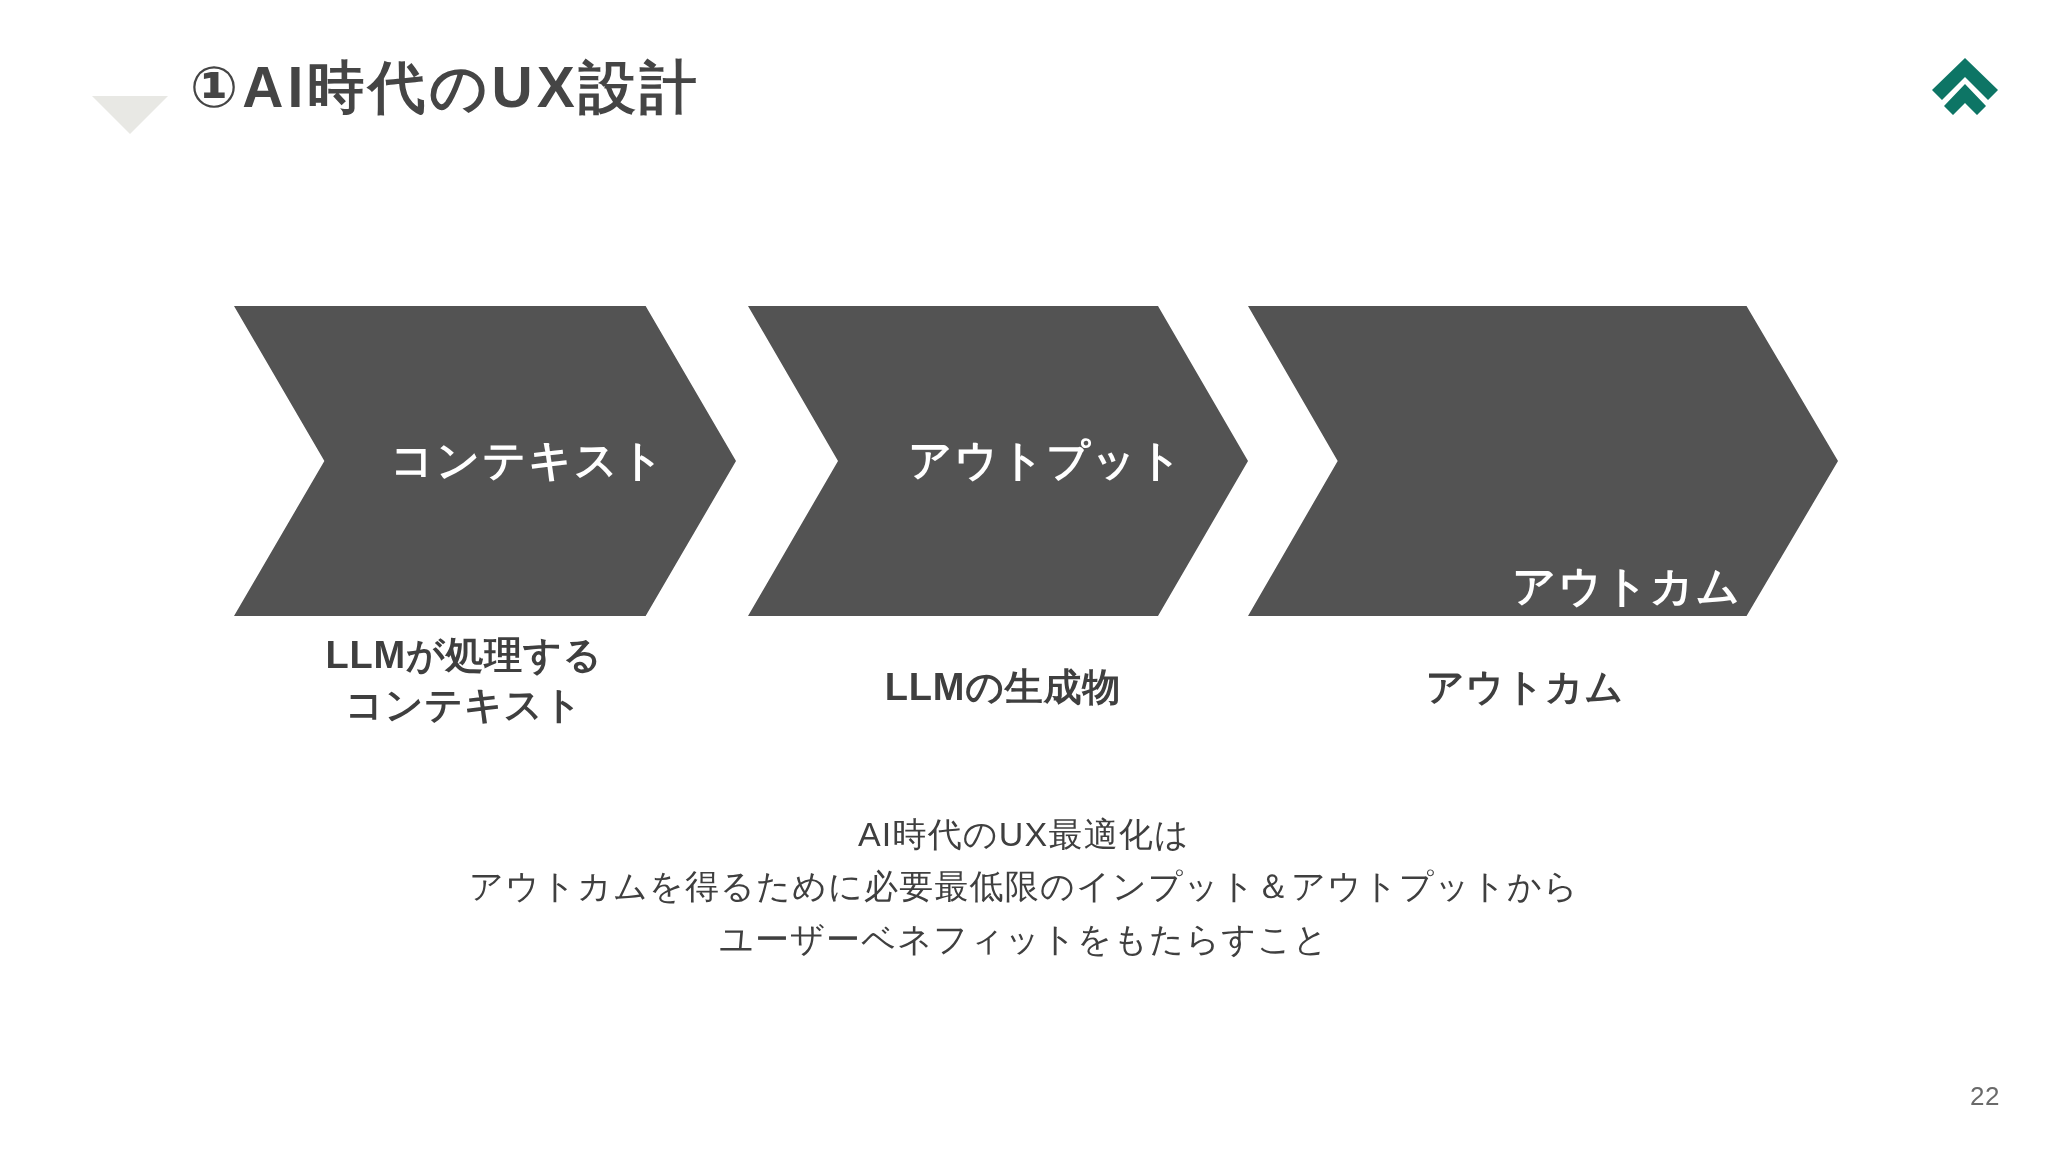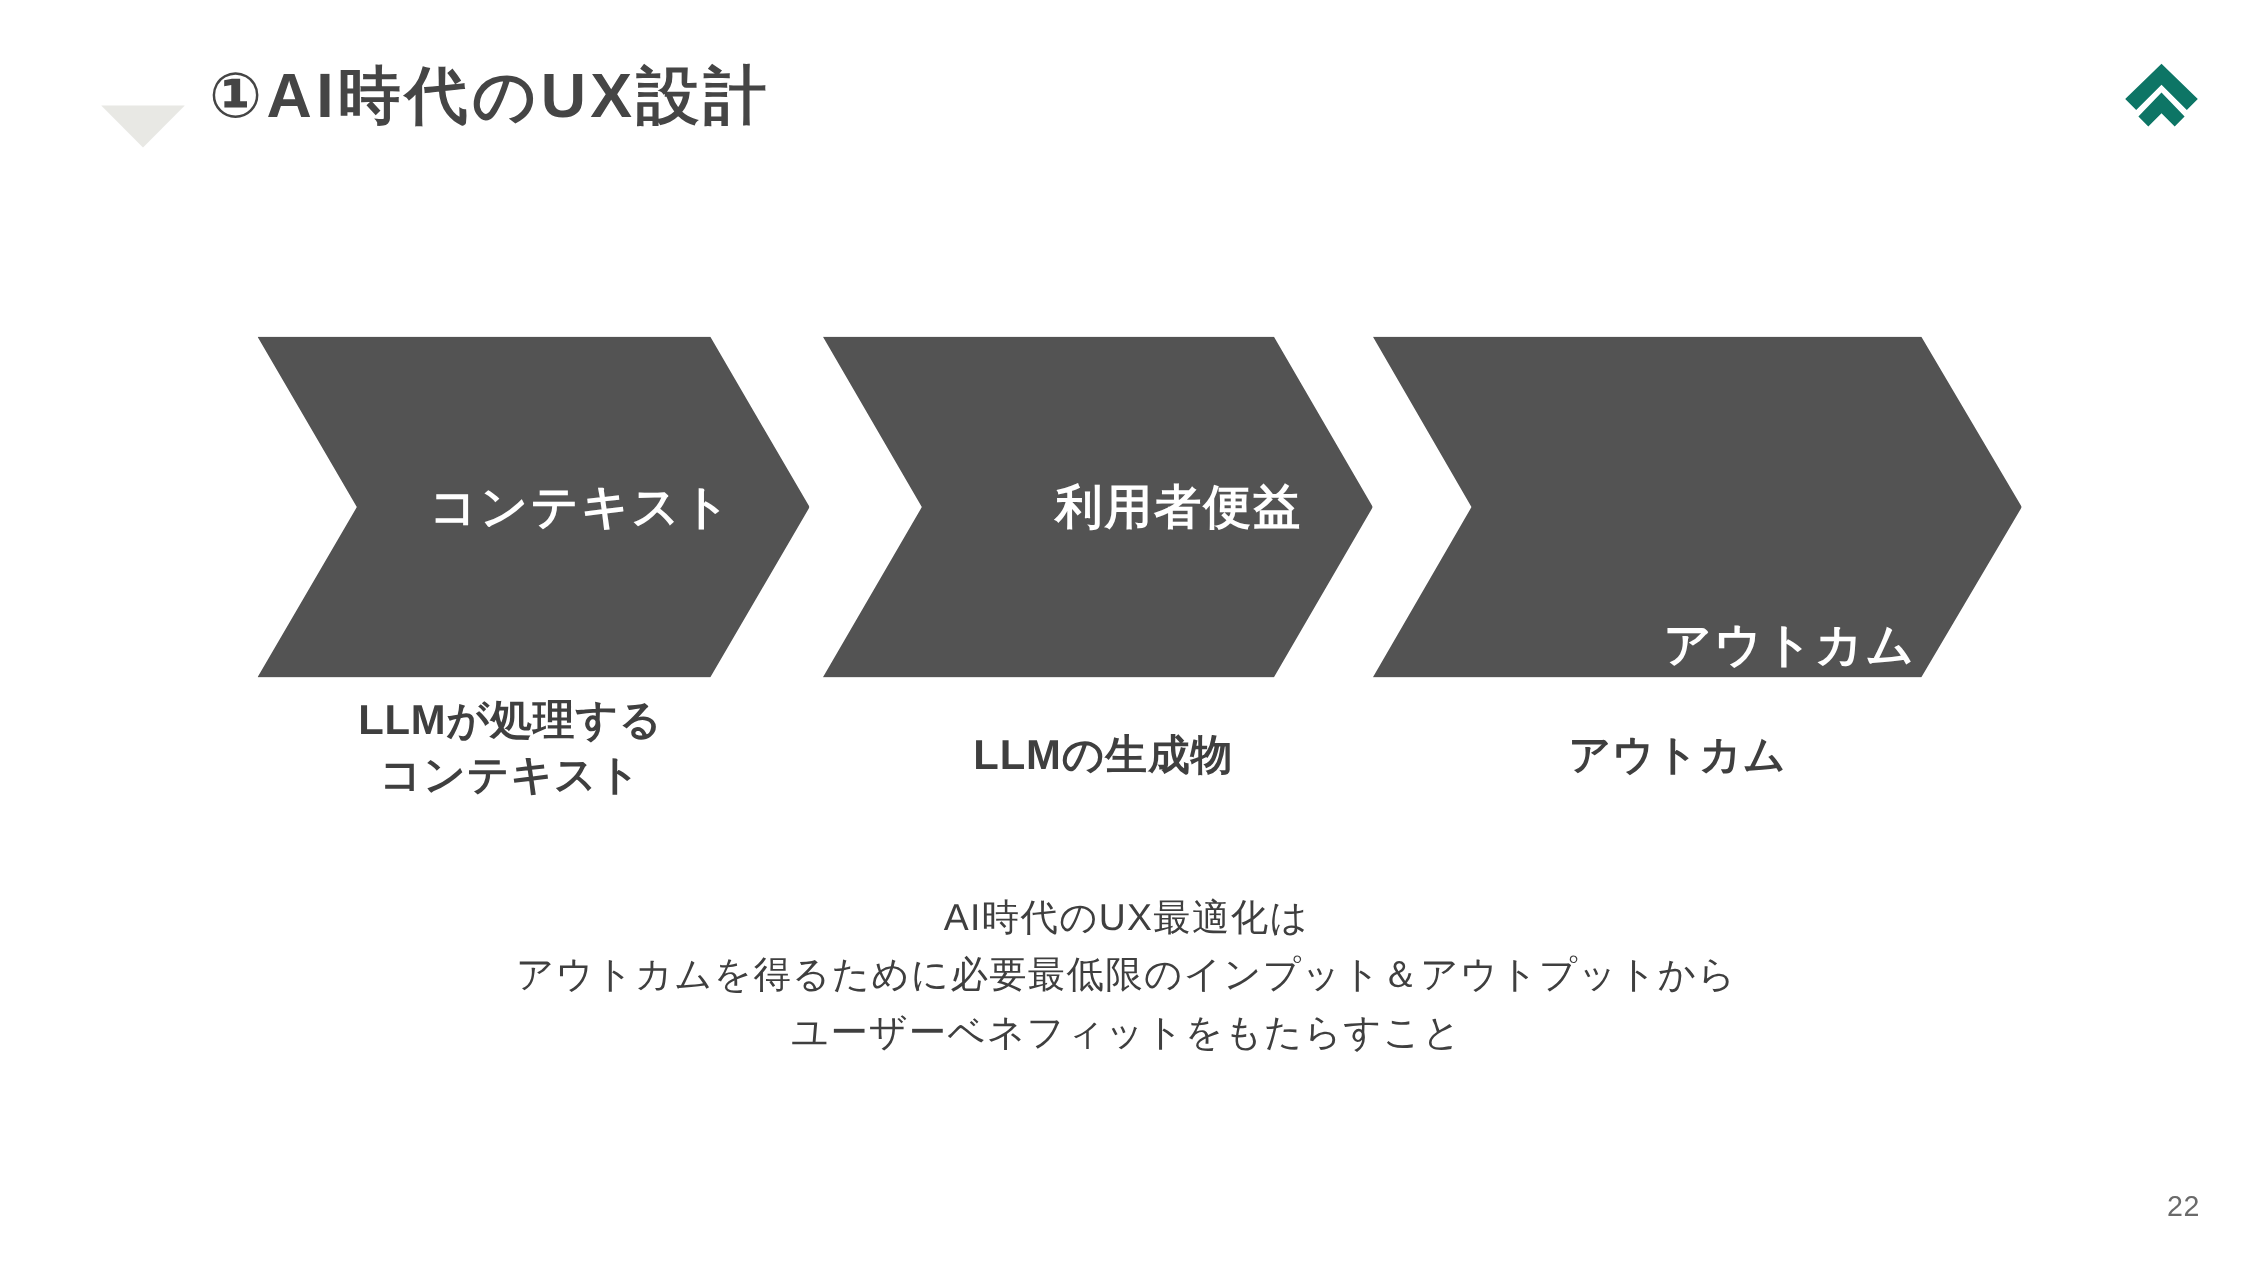--- a/index.html
+++ b/index.html
@@ -172,21 +172,21 @@
     </div>
   </div>
 
   <div class="flow">
 
     <div class="chevron chev-1">
       <span class="chevron-label">コンテキスト</span>
     </div>
 
     <div class="chevron chev-2">
-      <span class="chevron-label">利用者便益</span>
+      <span class="chevron-label">アウトプット</span>
     </div>
 
     <div class="chevron chev-3">
       <span class="chevron-label">アウトカム</span>
     </div>
   </div>
 
   <div class="caption cap-1">LLMが処理する
 コンテキスト</div>
 

